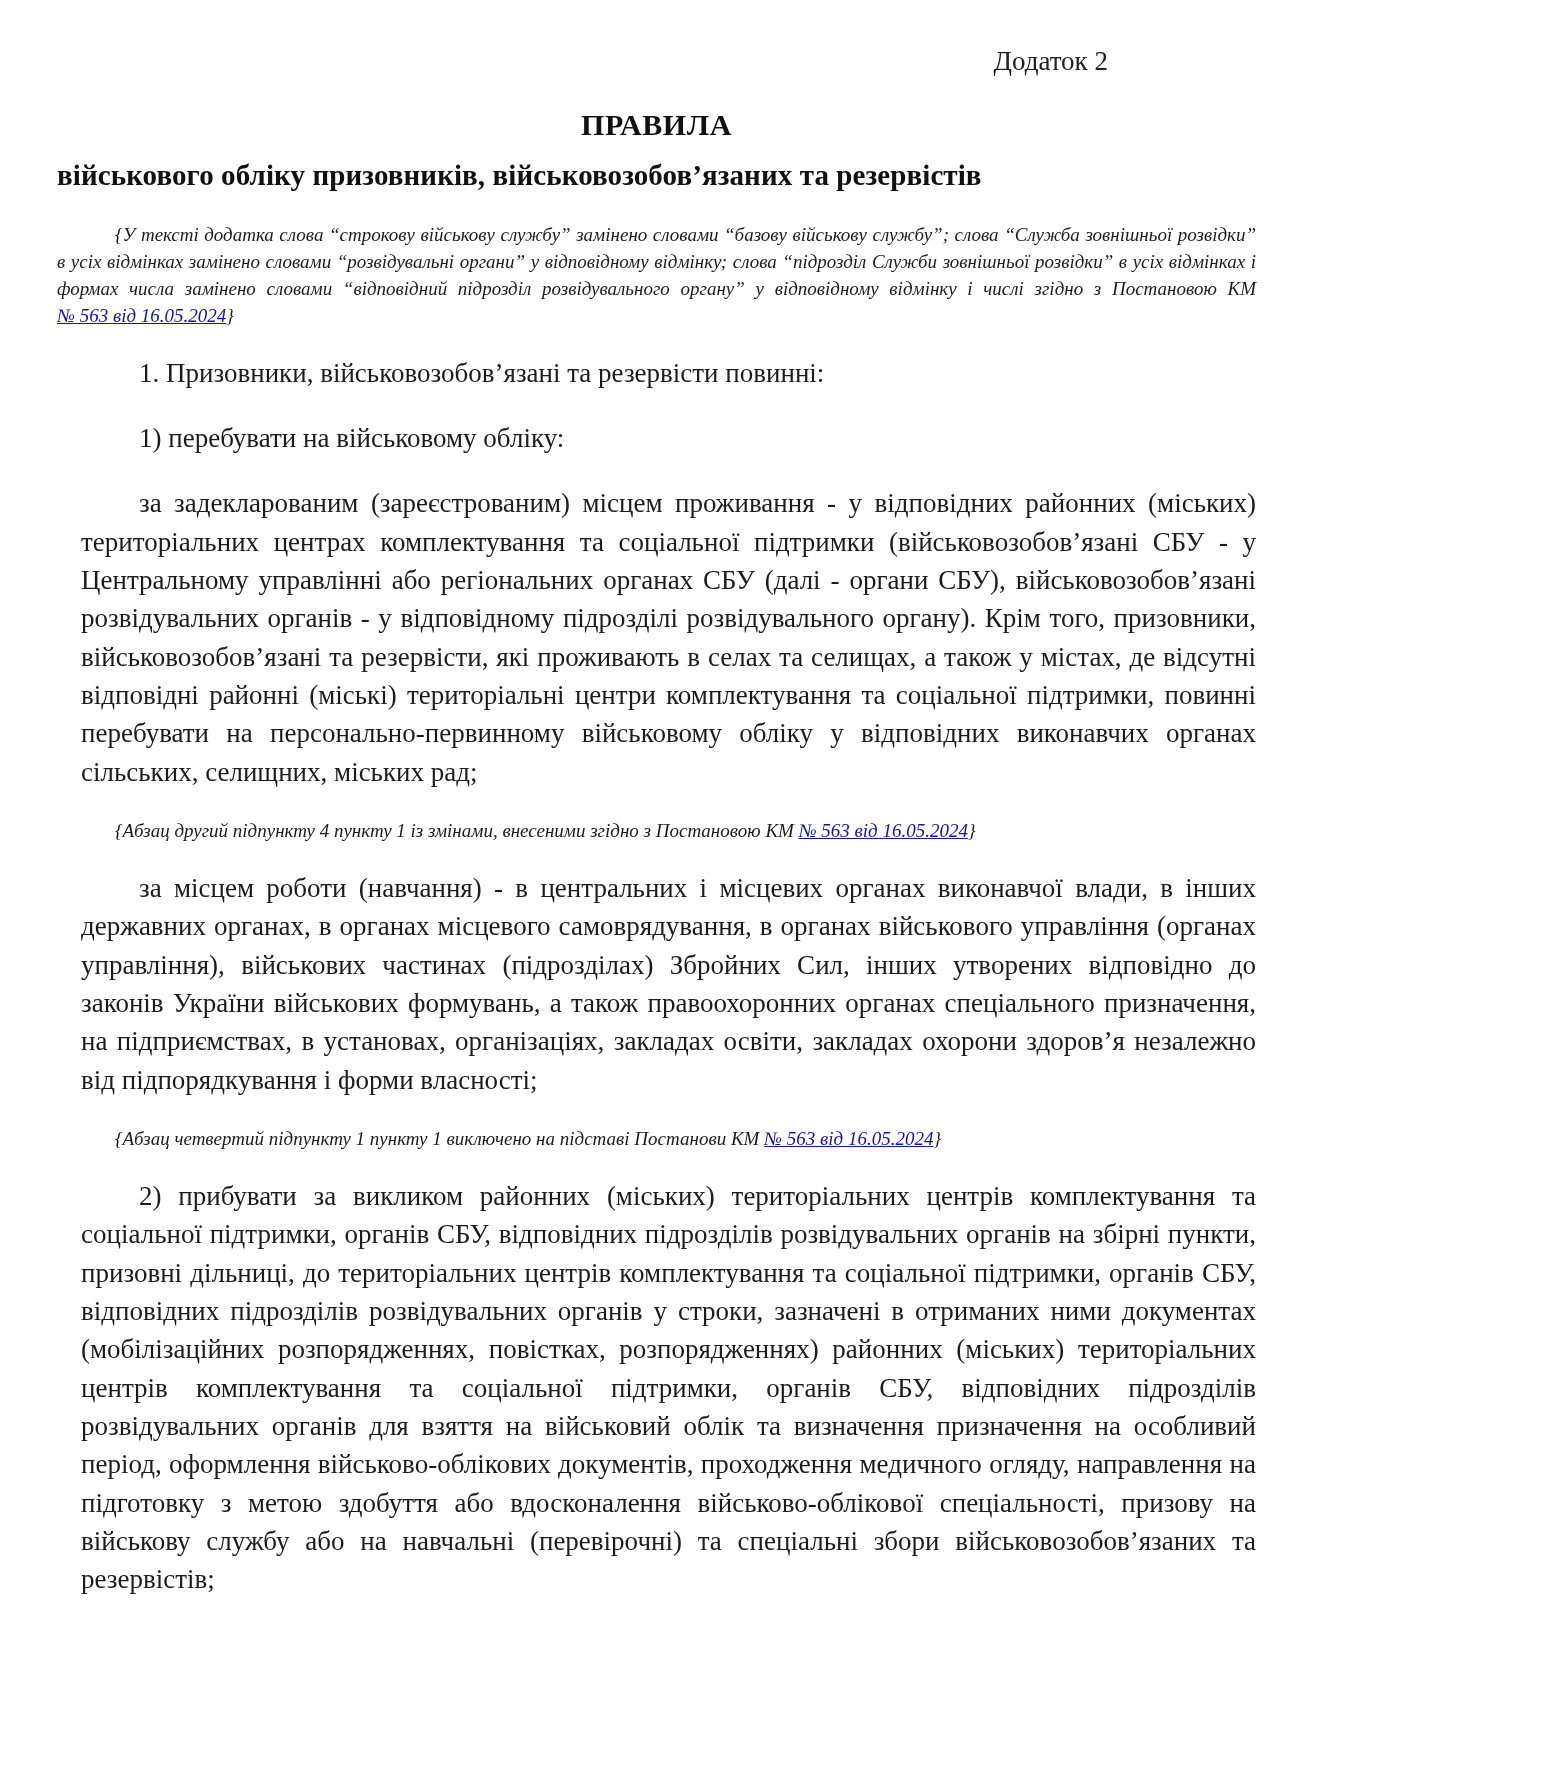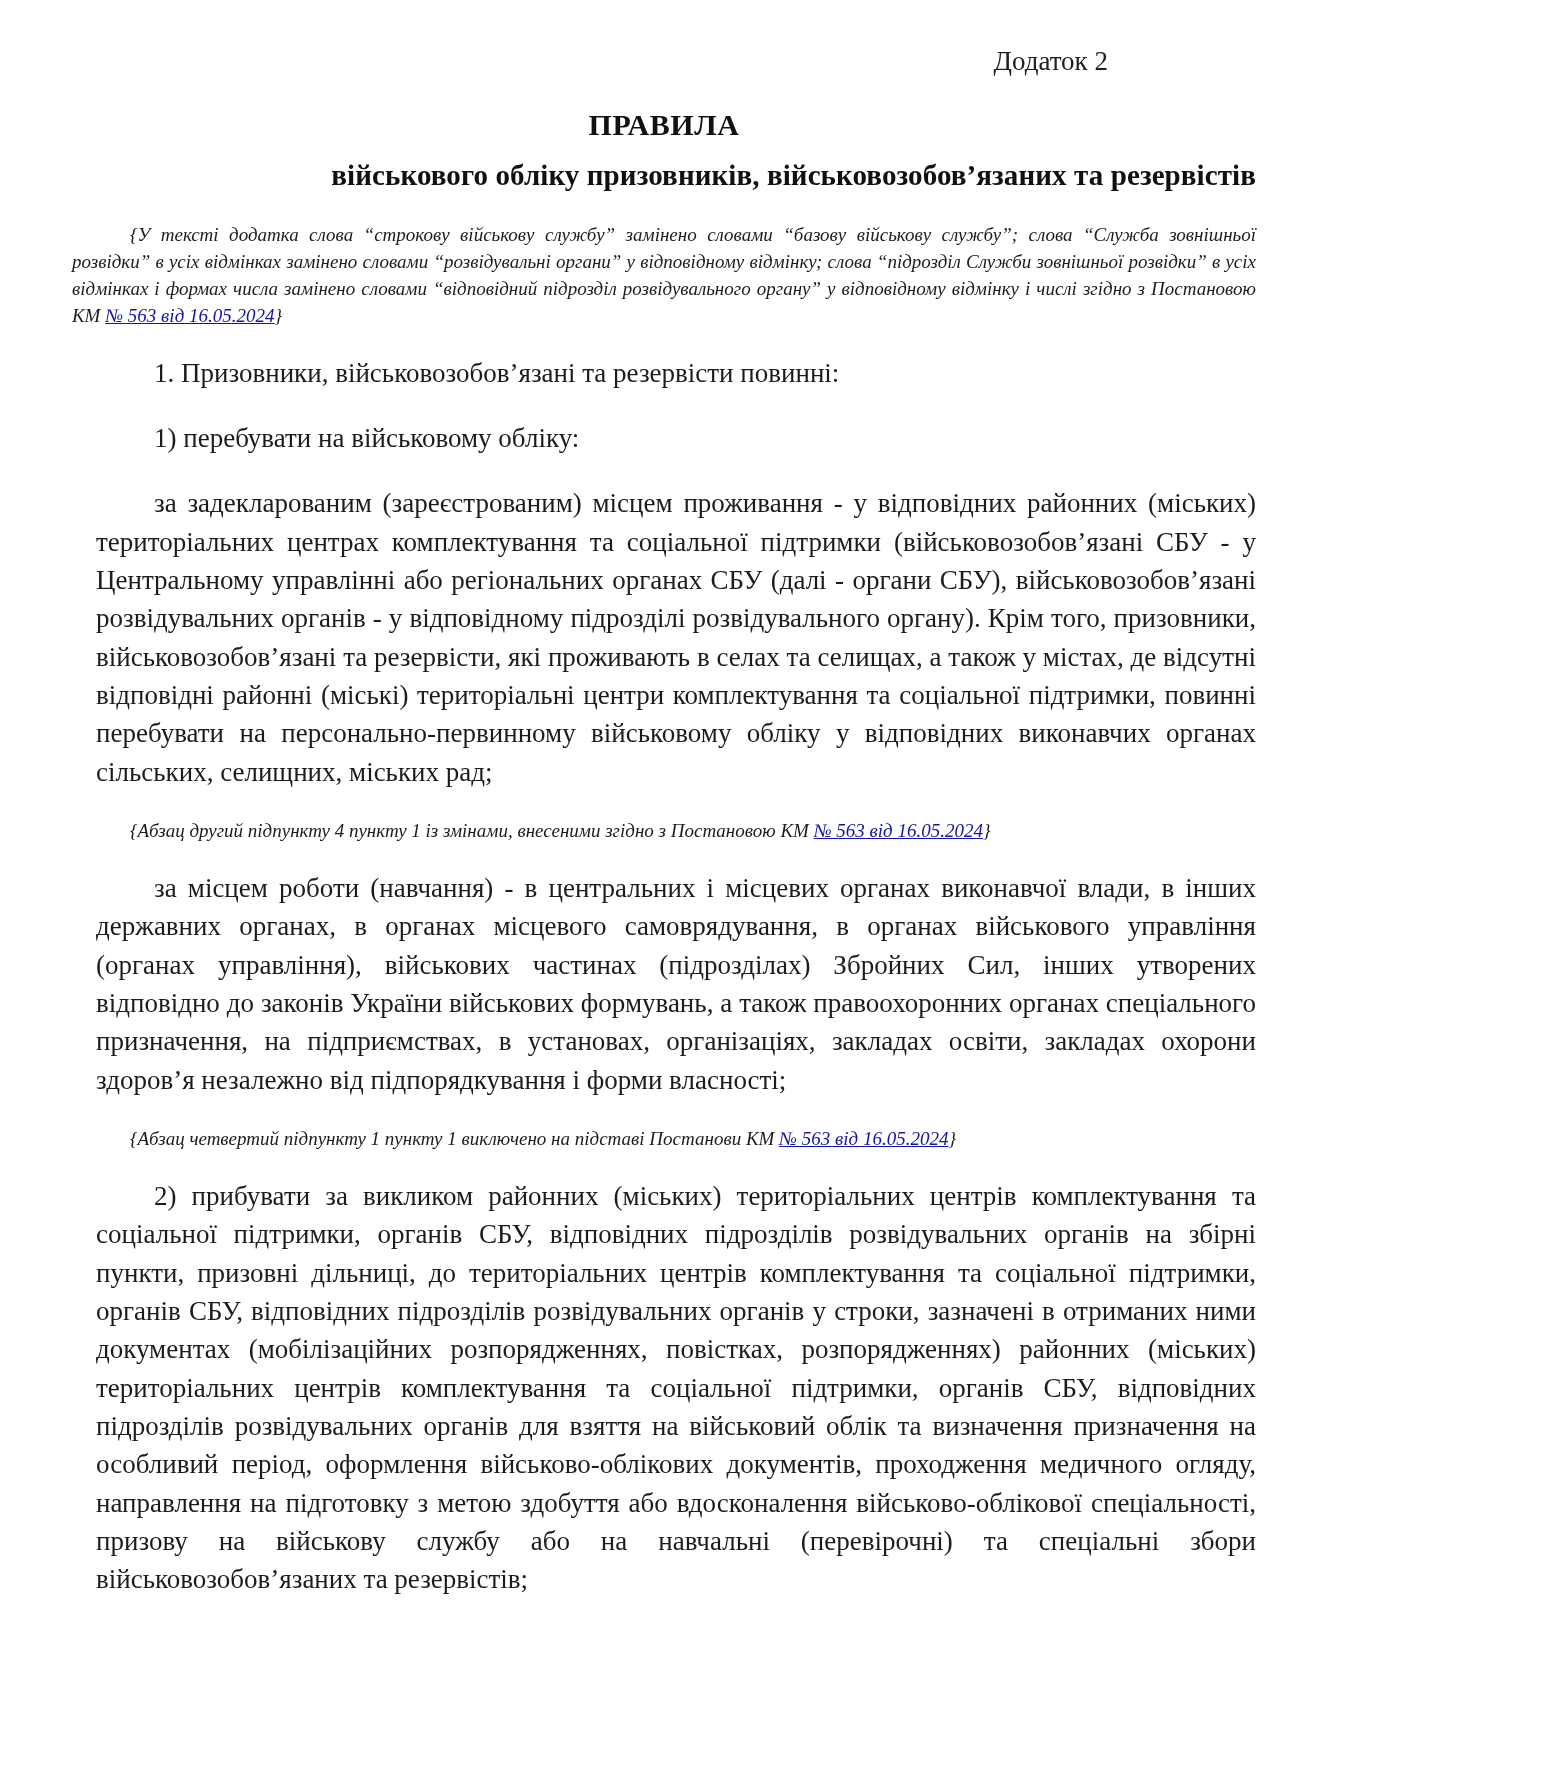--- a/index.html
+++ b/index.html
@@ -12,21 +12,21 @@
     width: 1548px;
     min-height: 1784px;
     font-family: "Liberation Serif", "DejaVu Serif", serif;
     color: #1a1a1a;
     -webkit-font-smoothing: antialiased;
   }
   .page {
     width: 1360px;
     min-height: 1784px;
     box-sizing: border-box;
-    padding: 44px 104px 20px 72px;
+    padding: 44px 104px 20px 57px;
     background: #ffffff;
     position: relative;
   }
   
   .doc-header {
     text-align: right;
     padding-right: 148px;
     font-size: 27px;
     line-height: 1.33;
     color: #202020;
@@ -37,21 +37,21 @@
   
   .title-main {
     text-align: center;
     font-weight: bold;
     font-size: 30px;
     margin-top: 28px;
     letter-spacing: 0.6px;
     color: #111111;
   }
   .title-sub {
-    text-align: right;
+    text-align: left;
     font-weight: bold;
     font-size: 29px;
     margin-top: 17px;
     letter-spacing: 0.1px;
     color: #111111;
   }
   
   .para {
     text-align: justify;
     text-justify: inter-word;

